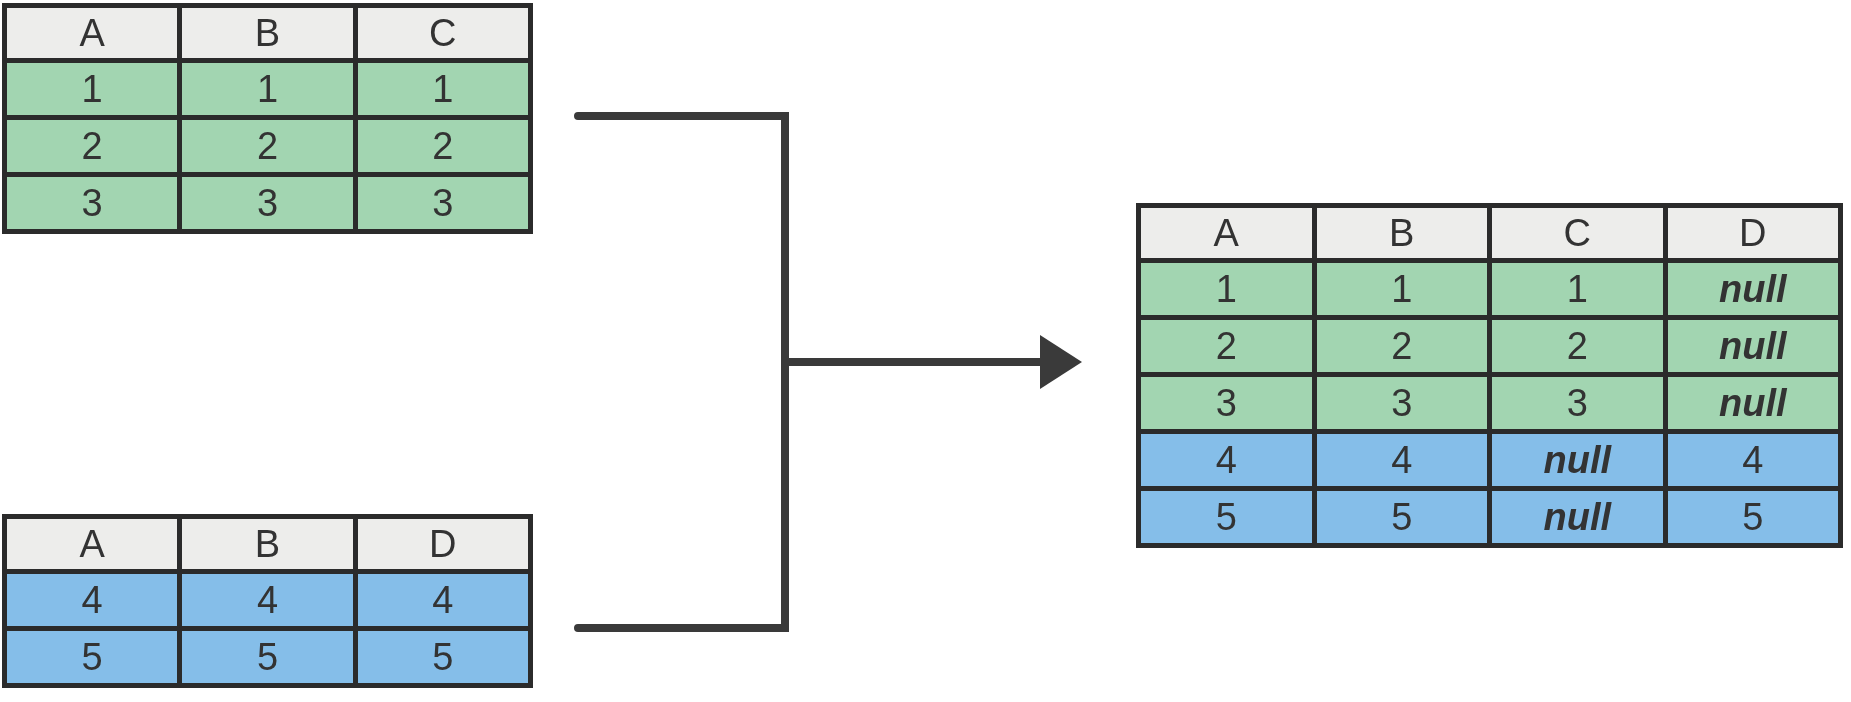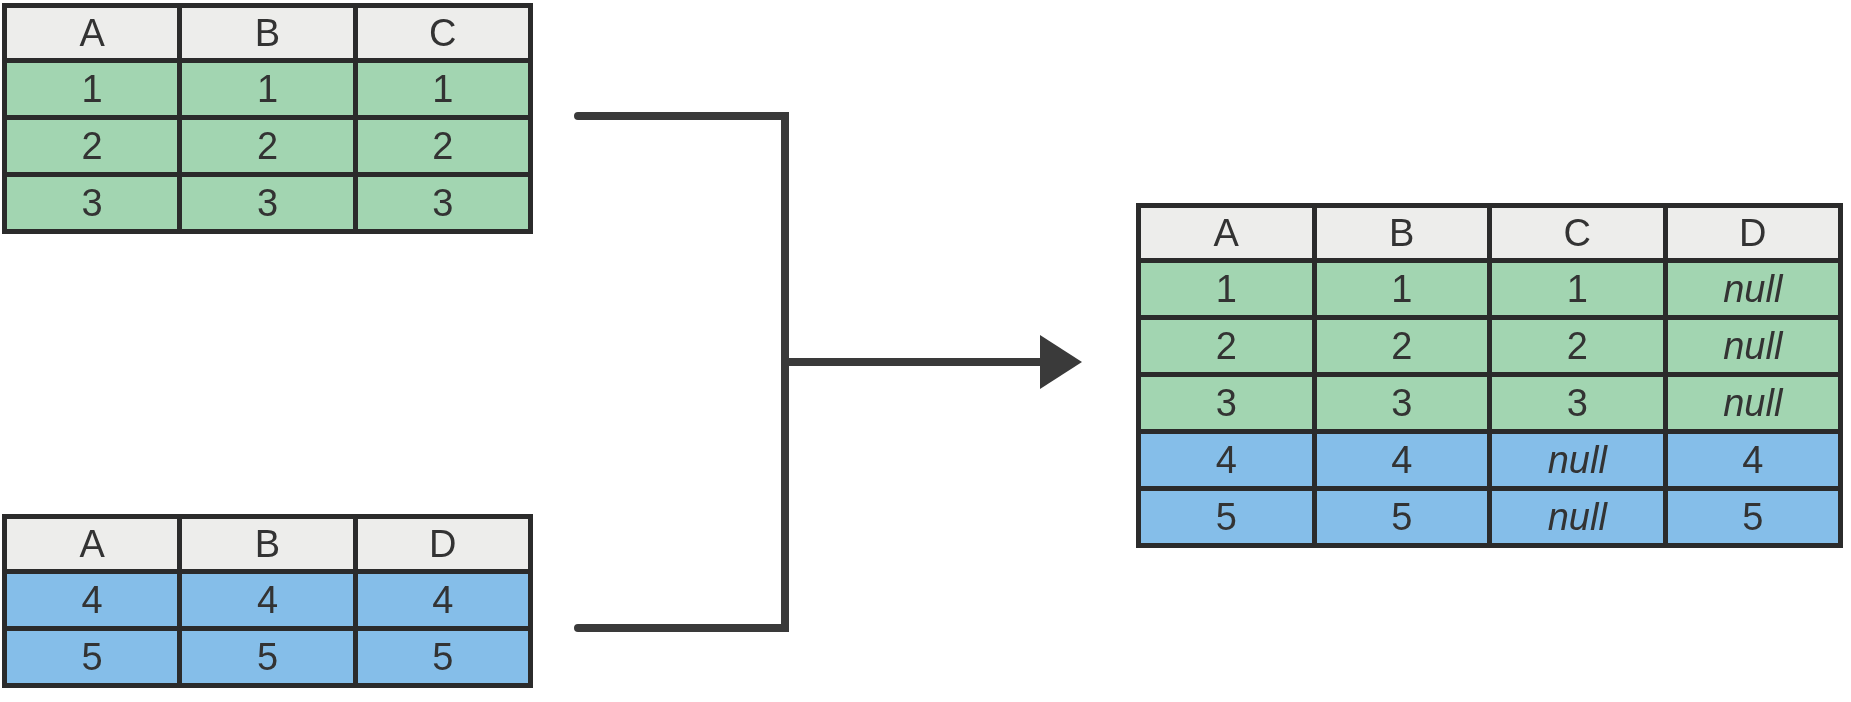--- a/index.html
+++ b/index.html
@@ -35,20 +35,21 @@
     background: var(--header_bg, #edEDeb);
     height: 50px;
   }
   .tbl td {
     height: 52px;
   }
   .tbl tr.green td { background: var(--green, #a2d5b1); }
   .tbl tr.blue  td { background: var(--blue, #85bee9); }
   .tbl td.null {
     font-style: italic;
+    font-weight: bold;
   }
   .t-top    { left: 2px;    top: 3px;   width: 531px; }
   .t-bottom { left: 2px;    top: 514px; width: 531px; }
   .t-result { left: 1136px; top: 203px; width: 707px; }
   svg.connector {
     position: absolute;
     left: 0; top: 0;
     width: 1851px;
     height: 702px;
     pointer-events: none;

